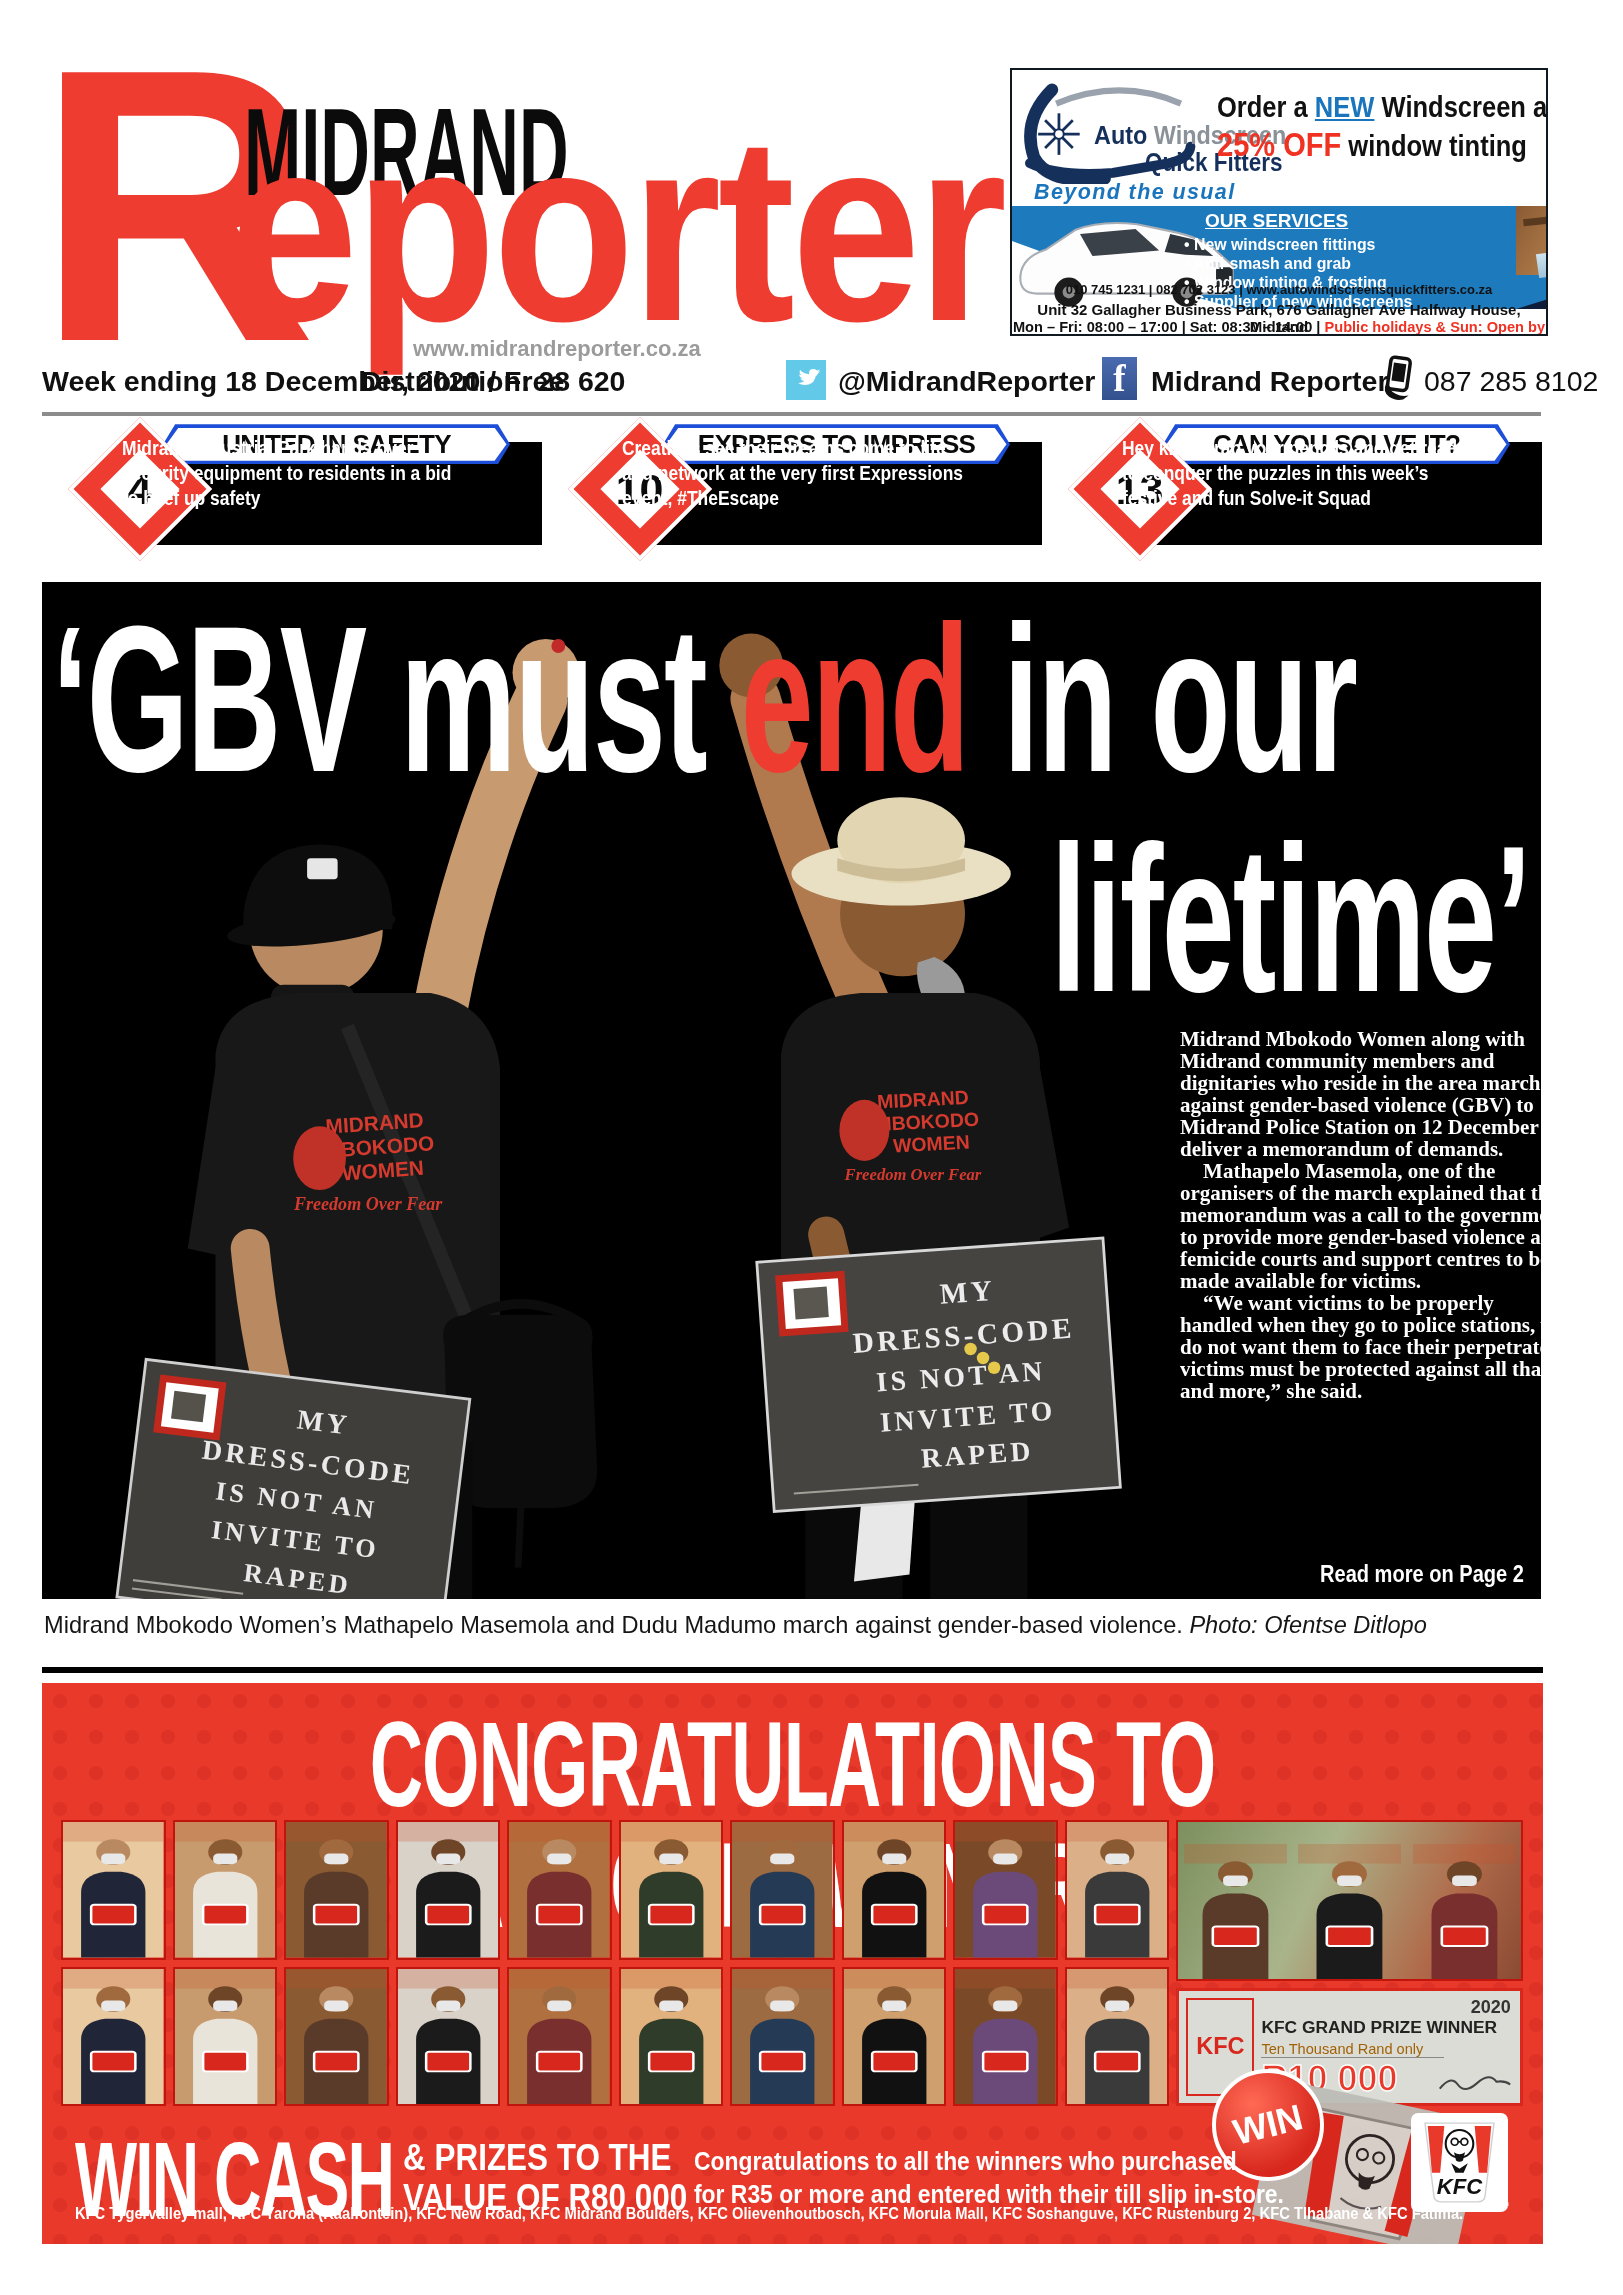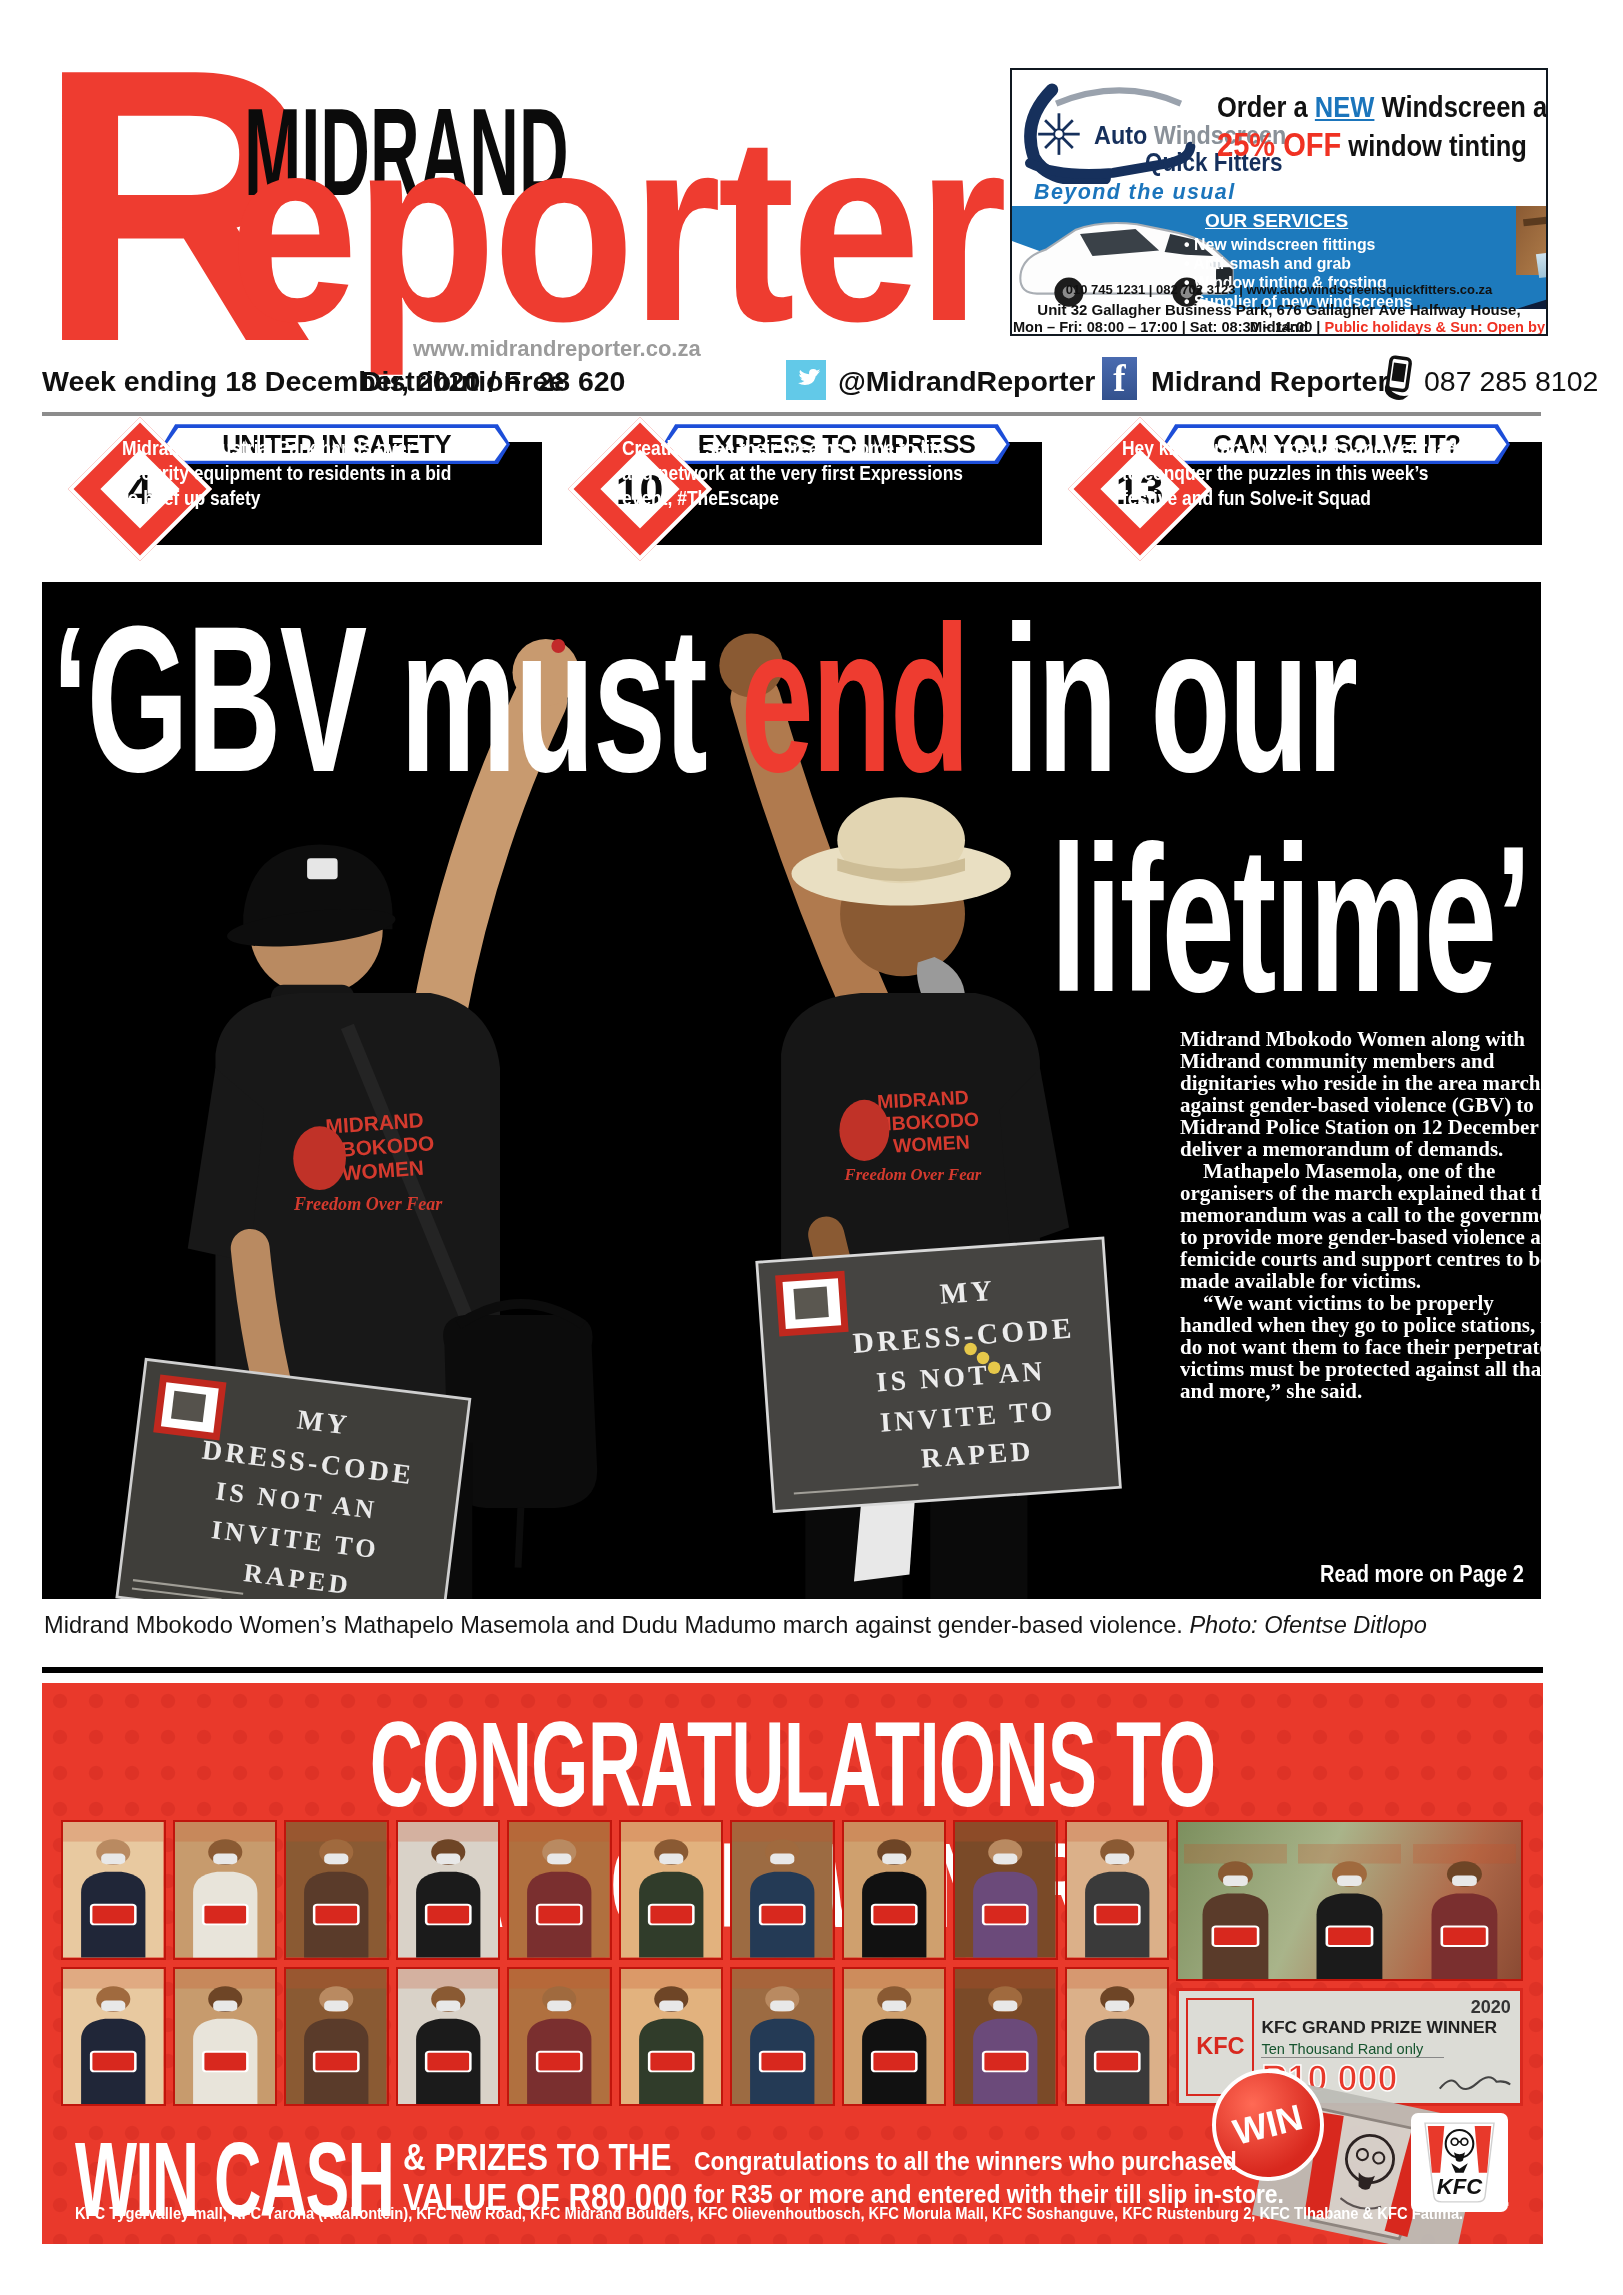--- a/index.html
+++ b/index.html
@@ -98,21 +98,21 @@
   #winners-grid{position:absolute;left:19.4px;top:137px;width:1462px;height:286px;display:grid;
                 grid-template-columns:repeat(10,1fr) 347px;grid-template-rows:1fr 1fr;gap:7px;}
   .tile{overflow:hidden;border:2.1px solid #c0150c;}
   .tile svg{display:block;width:100%;height:100%;}
   #grid-right{grid-column:11;grid-row:1/3;display:flex;flex-direction:column;gap:7px;position:relative;}
   #grid-right-photo{flex:1.4;background:linear-gradient(115deg,#7c8f5e 0%,#a9b48a 40%,#b06a4a 75%,#8a4a33 100%);border:2.1px solid #c0150c;position:relative;overflow:hidden;display:flex;align-items:flex-end;justify-content:space-around;}
   #cheque{flex:1;background:#dcdcd6;border:3.5px solid #d8281e;position:relative;overflow:hidden;}
   #cheque .kfc-mini{position:absolute;left:7px;top:7px;bottom:7px;width:64px;border:2.1px solid #d8281e;display:flex;flex-direction:column;align-items:center;justify-content:center;color:#d8281e;font-weight:bold;font-size:23.6px;}
   #cheque .year{position:absolute;right:9.7px;top:5.6px;font-size:18px;font-weight:bold;color:#333;}
   #cheque .ttl{position:absolute;left:82px;top:26px;font-size:17.4px;font-weight:bold;color:#222;}
-  #cheque .words{position:absolute;left:82px;top:50px;font-size:14.6px;color:#14532d;border-bottom:1.4px solid #888;padding-right:21px;}
+  #cheque .words{position:absolute;left:82px;top:50px;font-size:14.6px;color:#a16207;border-bottom:1.4px solid #888;padding-right:21px;}
   #cheque .amt{position:absolute;left:82px;top:67px;font-size:36px;font-weight:bold;color:#e8392b;-webkit-text-stroke:1.4px #fff;}
   #cheque .sig{position:absolute;right:7px;bottom:7px;}
   #win-ball{position:absolute;left:1170px;top:386px;width:104px;height:104px;border-radius:50%;background:radial-gradient(circle at 35% 30%,#ff6a55,#d8281e 70%);
             border:4.2px solid #fff;display:flex;align-items:center;justify-content:center;z-index:4;}
   #win-ball span{color:#fff;font-weight:bold;font-size:36px;transform:rotate(-14deg);}
   #bucket-sketch{position:absolute;left:1222px;top:416px;width:208px;height:139px;background:#bdbdb7;transform:rotate(12deg);z-index:3;opacity:0.95;}
   #win-cash{position:absolute;left:33px;top:446px;color:#fff;font-size:106px;line-height:0.95;font-weight:bold;letter-spacing:-2.8px;transform:scaleX(0.62);transform-origin:left top;z-index:5;}
   #prizes{position:absolute;left:361px;top:455px;color:#fff;font-size:37px;line-height:40px;font-weight:bold;transform:scaleX(0.85);transform-origin:left top;z-index:5;}
   #ba-congrats{position:absolute;left:652px;top:462px;color:#fff;font-size:26px;line-height:33px;font-weight:bold;transform:scaleX(0.88);transform-origin:left top;z-index:5;}
   #ba-stores{position:absolute;left:33px;top:522px;color:#fff;font-size:16px;font-weight:bold;transform:scaleX(0.92);transform-origin:left top;white-space:nowrap;z-index:5;}

